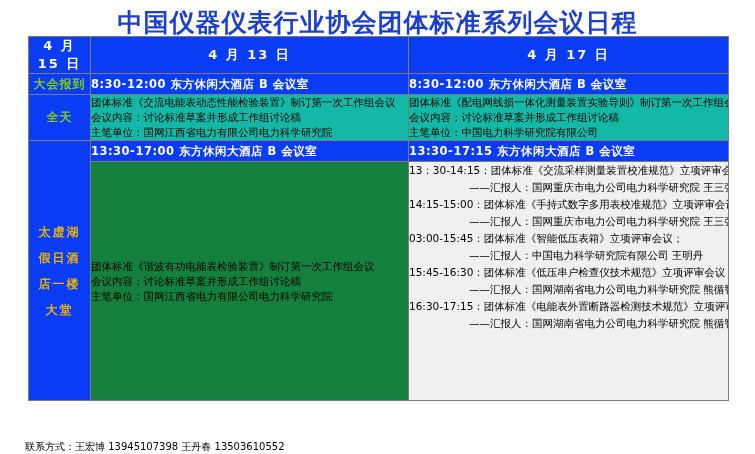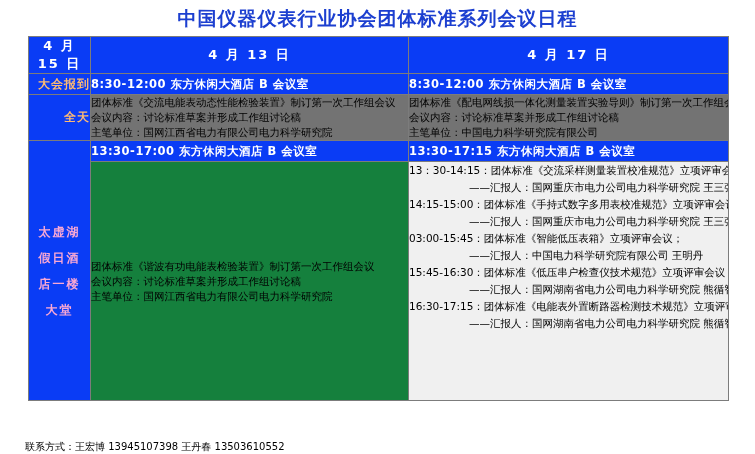--- a/index.html
+++ b/index.html
@@ -11,21 +11,21 @@
   }
   .page{
     position:relative;
     width:755px;height:454px;
     box-sizing:border-box;
     background:#ffffff;
   }
   .title{
     position:absolute;left:0;top:6px;width:755px;
     text-align:center;
-    font-size:19px;font-weight:bold;
+    font-size:25px;font-weight:bold;
     color:#1c3fd0;
     letter-spacing:1px;
     white-space:nowrap;
   }
   table.sched{
     position:absolute;left:28px;top:36px;
     width:700px;
     border-collapse:collapse;
     table-layout:fixed;
     border-radius:30px;
@@ -40,49 +40,49 @@
     color:#ffffff;
     font-weight:bold;
     font-size:13px;
     text-align:center;
     height:22px;
     letter-spacing:2px;
     vertical-align:middle !important;
   }
   .bluecell{
     background:#0a3cf5;
-    color:#fdba74;
+    color:#84cc16;
     font-weight:bold;
     font-size:12px;
-    text-align:right;
+    text-align:center;
     vertical-align:middle !important;
     letter-spacing:1px;
   }
   .roomline{
     background:#0a3cf5;
     color:#ffffff;
     font-weight:bold;
     font-size:11.5px;
     text-align:left;
     height:20px;
     vertical-align:middle !important;
     letter-spacing:0.5px;
   }
   .sidecell{
     background:#0a3cf5;
-    color:#f9a8d4;
+    color:#eab308;
     font-weight:bold;
     font-size:12px;
     text-align:center;
     vertical-align:middle !important;
     line-height:26px;
     letter-spacing:2px;
   }
   .body{
-    background:#737373;
+    background:#14b8a6;
     color:#000000;
     font-size:10.5px;
     line-height:15px;
     padding:6px 6px 6px 8px;
   }
   .body div{white-space:nowrap;overflow:hidden;}
   .agenda{
     background:#f0f0f0;
     color:#000;
     font-size:10.5px;

